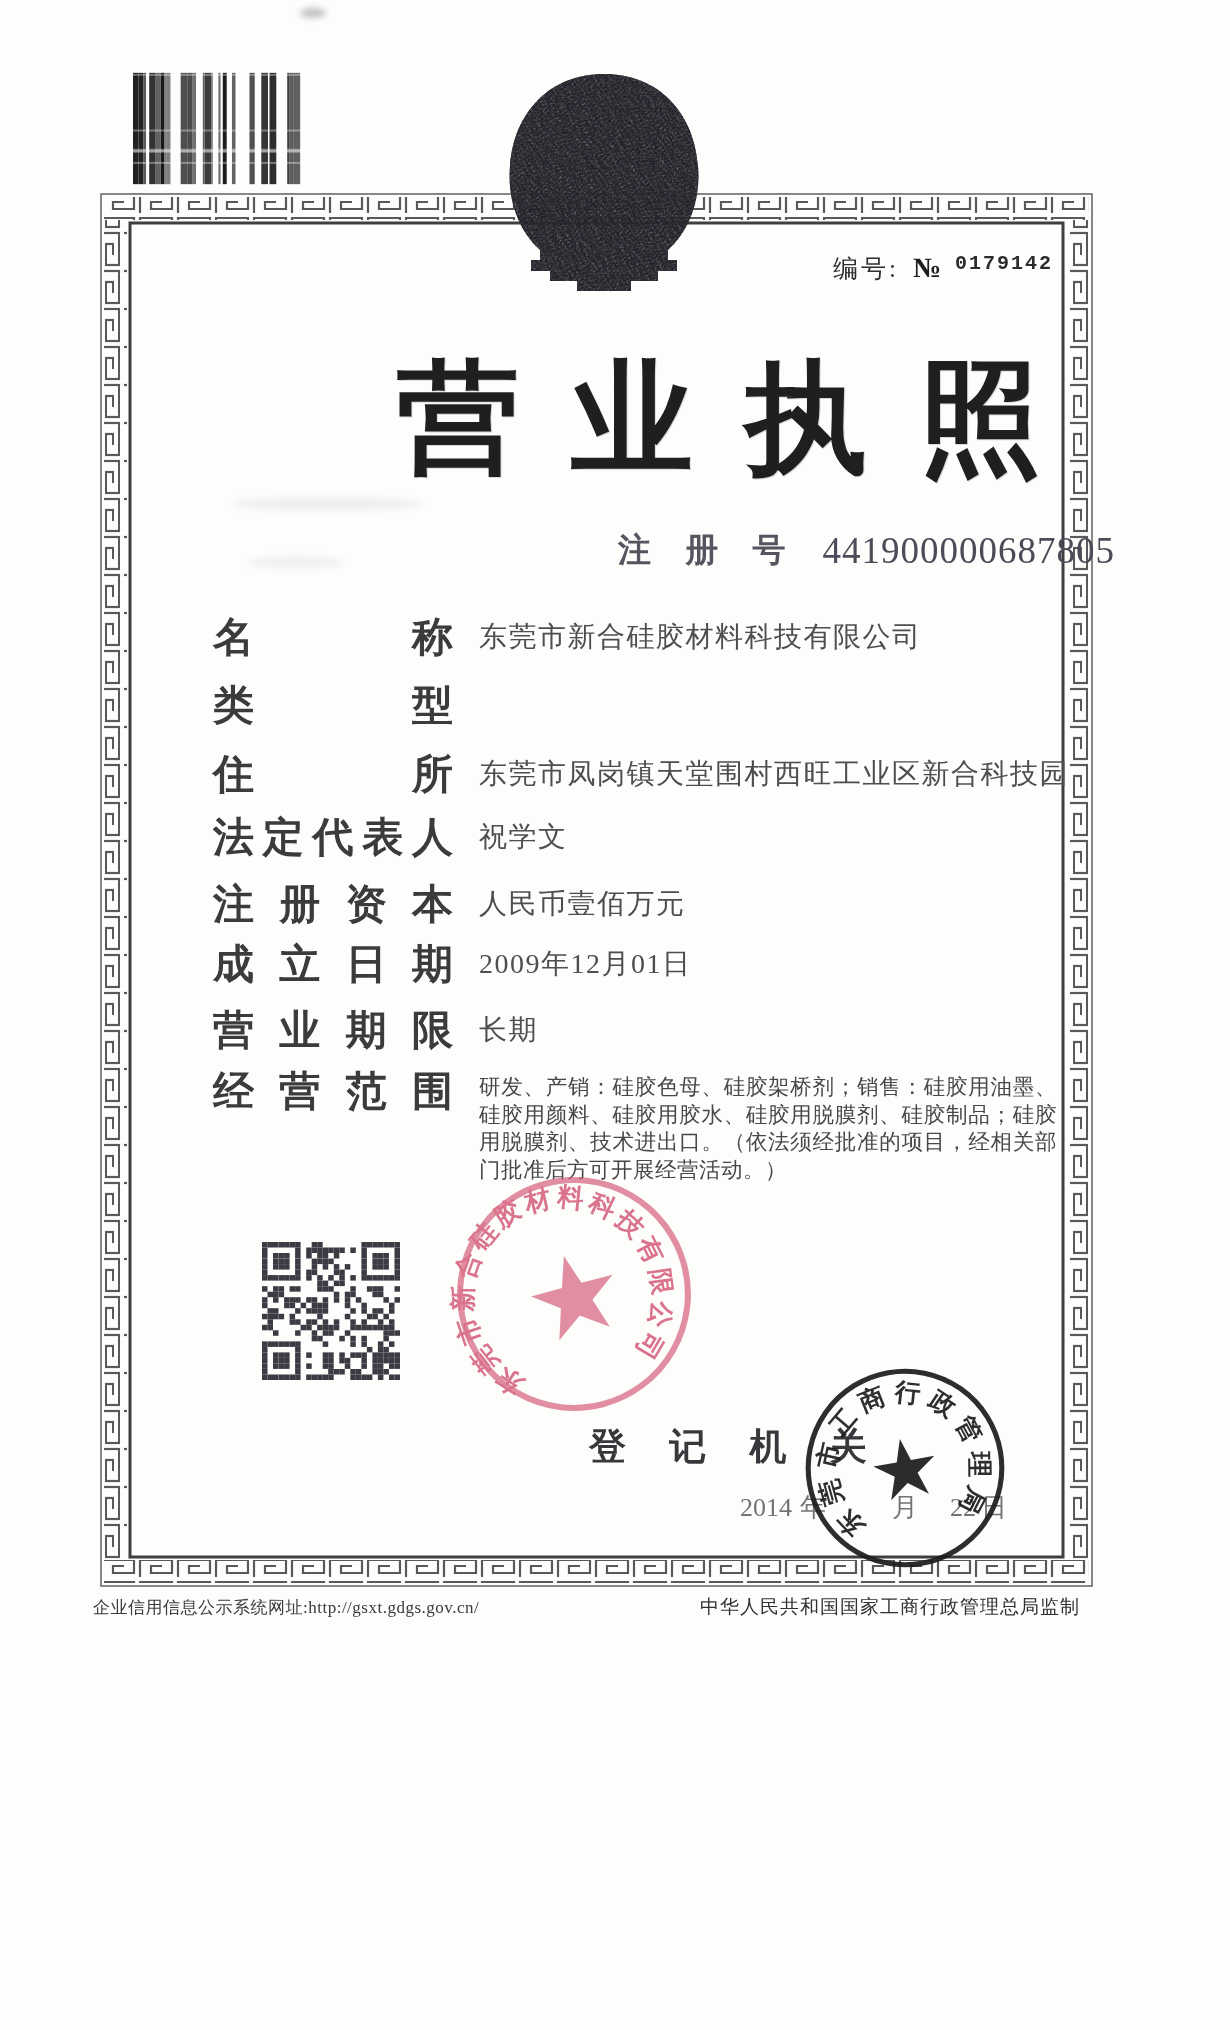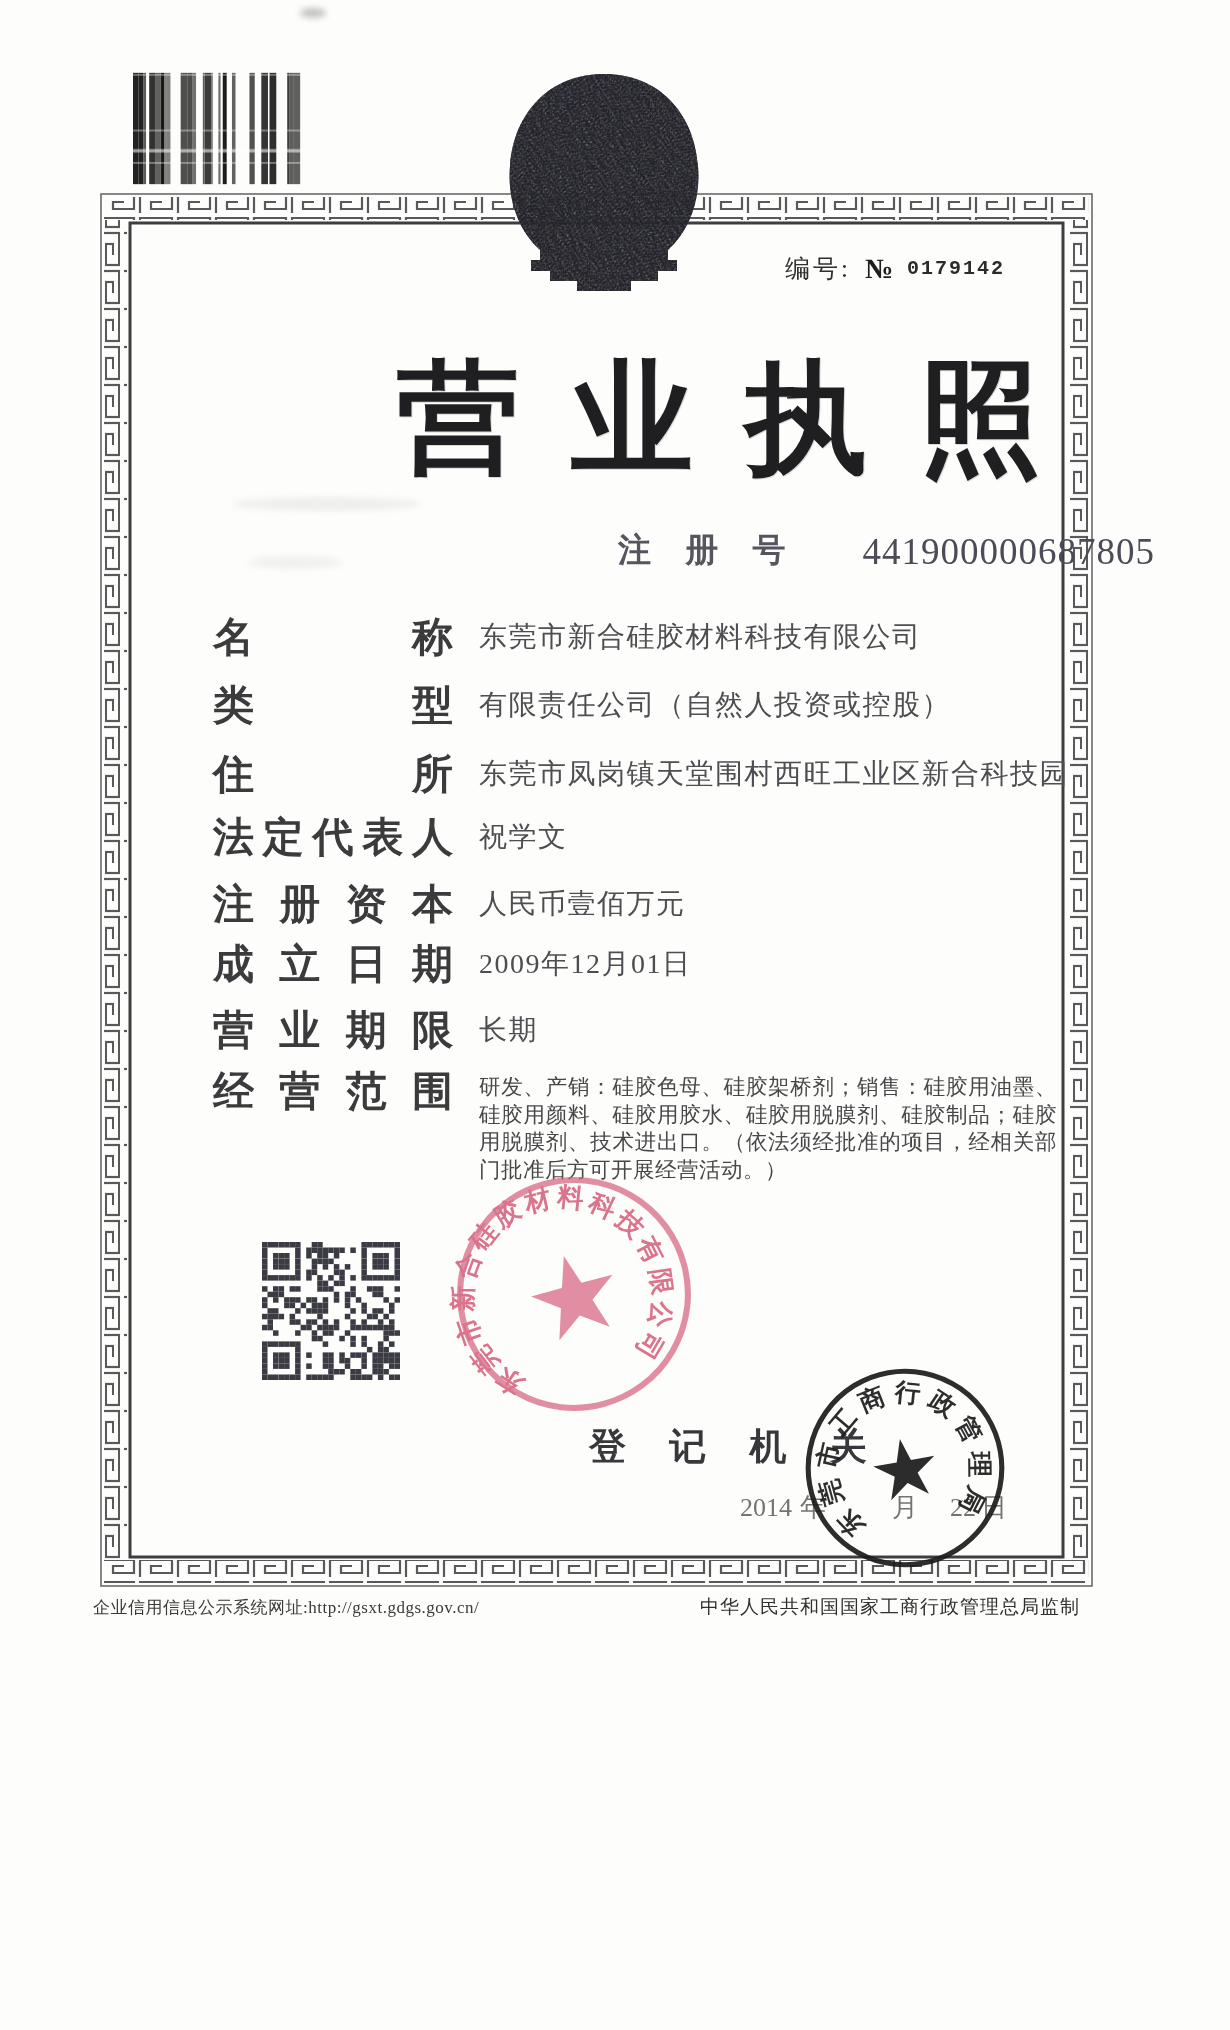--- a/index.html
+++ b/index.html
@@ -11,32 +11,32 @@
   }
   
   .barcode{position:absolute;left:133px;top:72px;width:170px;height:113px;z-index:3;}
   .emblem{position:absolute;left:498px;top:70px;width:212px;height:232px;z-index:4;}
   .border-frame{position:absolute;left:100px;top:193px;width:993px;height:1394px;z-index:1;}
   .smudge{position:absolute;border-radius:50%;filter:blur(3px);background:#9a9aa4;z-index:2;}
   .sm1{left:232px;top:497px;width:190px;height:14px;opacity:.14;}
   .sm2{left:248px;top:556px;width:95px;height:13px;opacity:.12;}
   .sm3{left:300px;top:8px;width:26px;height:10px;opacity:.35;background:#555;}
   
-  .serial{position:absolute;left:785px;top:252px;display:flex;align-items:center;z-index:2;}
+  .serial{position:absolute;left:833px;top:252px;display:flex;align-items:flex-start;z-index:2;}
   .serial .lab{font-size:25px;color:#2f2f2f;letter-spacing:3px;}
   .serial .sym{font-size:28px;font-weight:bold;margin-left:14px;color:#1e1e1e;}
   .serial .num{font-family:"Liberation Mono","DejaVu Sans Mono",monospace;font-size:20px;font-weight:600;margin-left:14px;letter-spacing:2px;color:#2b2b2b;}
   
   .title{
     position:absolute;left:100px;top:338px;width:993px;text-align:right;
     font-size:122px;font-weight:900;letter-spacing:52px;text-indent:52px;
     color:#1f1f22;z-index:2;text-shadow:1px 1px 0 #4a4a4a33;
   }
   
-  .regno{position:absolute;left:618px;top:528px;display:flex;align-items:flex-end;z-index:2;gap:40px;}
+  .regno{position:absolute;left:618px;top:528px;display:flex;align-items:center;z-index:2;}
   .regno .lab{font-size:33px;color:#55555f;letter-spacing:13px;font-weight:600;}
   .regno .val{font-size:37px;color:#4c4c59;margin-left:24px;letter-spacing:1px;}
   
   .frow{position:absolute;left:213px;width:880px;height:52px;display:flex;align-items:center;z-index:2;}
   .flabel{width:240px;display:flex;justify-content:space-between;font-size:41px;font-weight:700;color:#3b3b3d;line-height:1;}
   .fvalue{margin-left:26px;font-size:28px;color:#4e4e52;letter-spacing:1.5px;white-space:nowrap;}
   .scope-label{position:absolute;left:213px;top:1071px;z-index:2;}
   .scope-text{
     position:absolute;left:479px;top:1074px;width:578px;z-index:2;
     font-size:21.5px;line-height:27.5px;color:#474749;text-align:justify;letter-spacing:.5px;
@@ -149,21 +149,20 @@
         <span>名</span>
         <span>称</span>
       </div>
     <div class="fvalue">东莞市新合硅胶材料科技有限公司</div>
   </div>
   <div class="frow" style="top:679px">
     <div class="flabel">
         <span>类</span>
         <span>型</span>
       </div>
-    <div class="fvalue">有限责任公司（自然人投资或控股）</div>
   </div>
   <div class="frow" style="top:748px">
     <div class="flabel">
         <span>住</span>
         <span>所</span>
       </div>
     <div class="fvalue">东莞市凤岗镇天堂围村西旺工业区新合科技园</div>
   </div>
   <div class="frow" style="top:811px">
     <div class="flabel">

